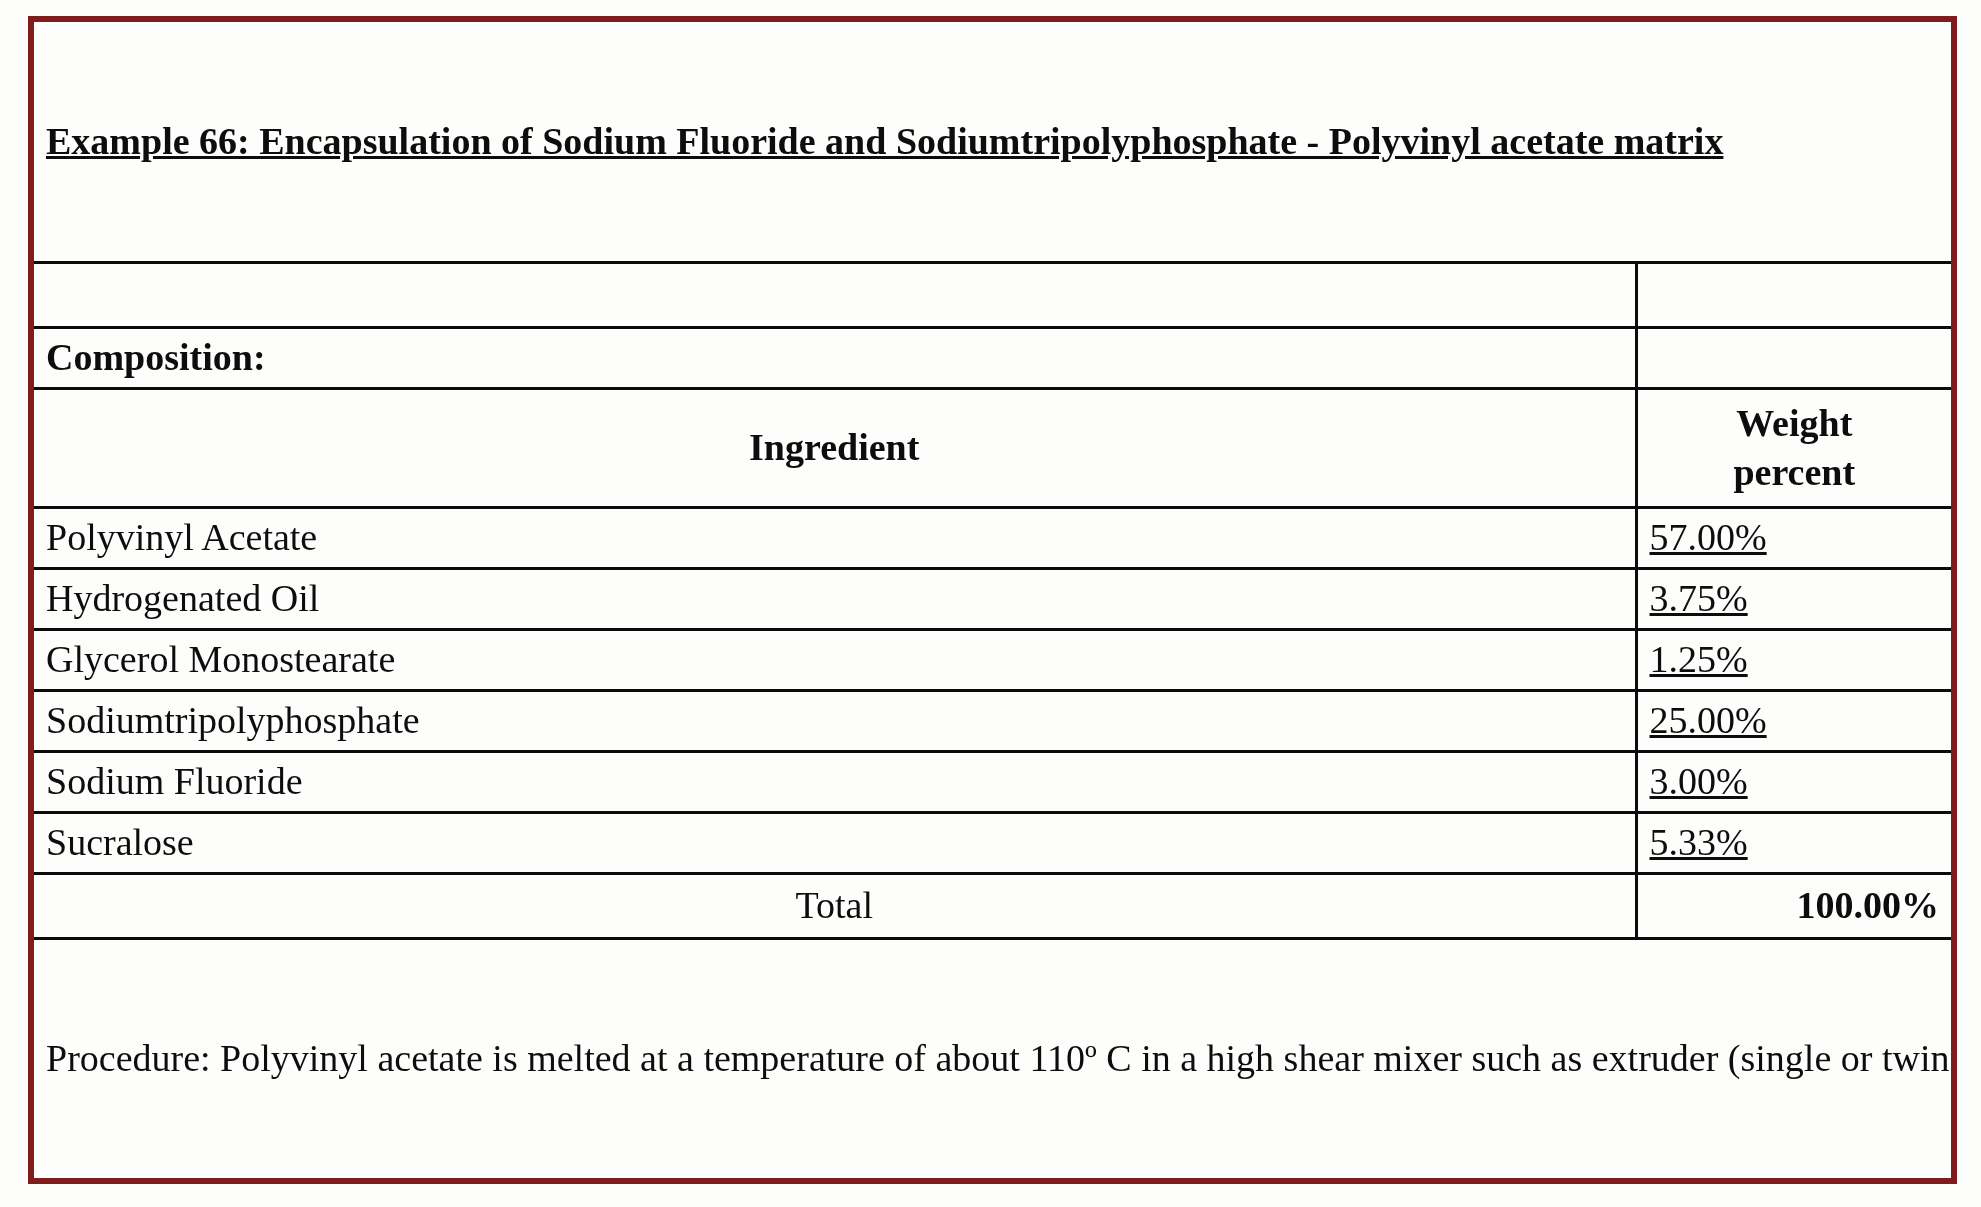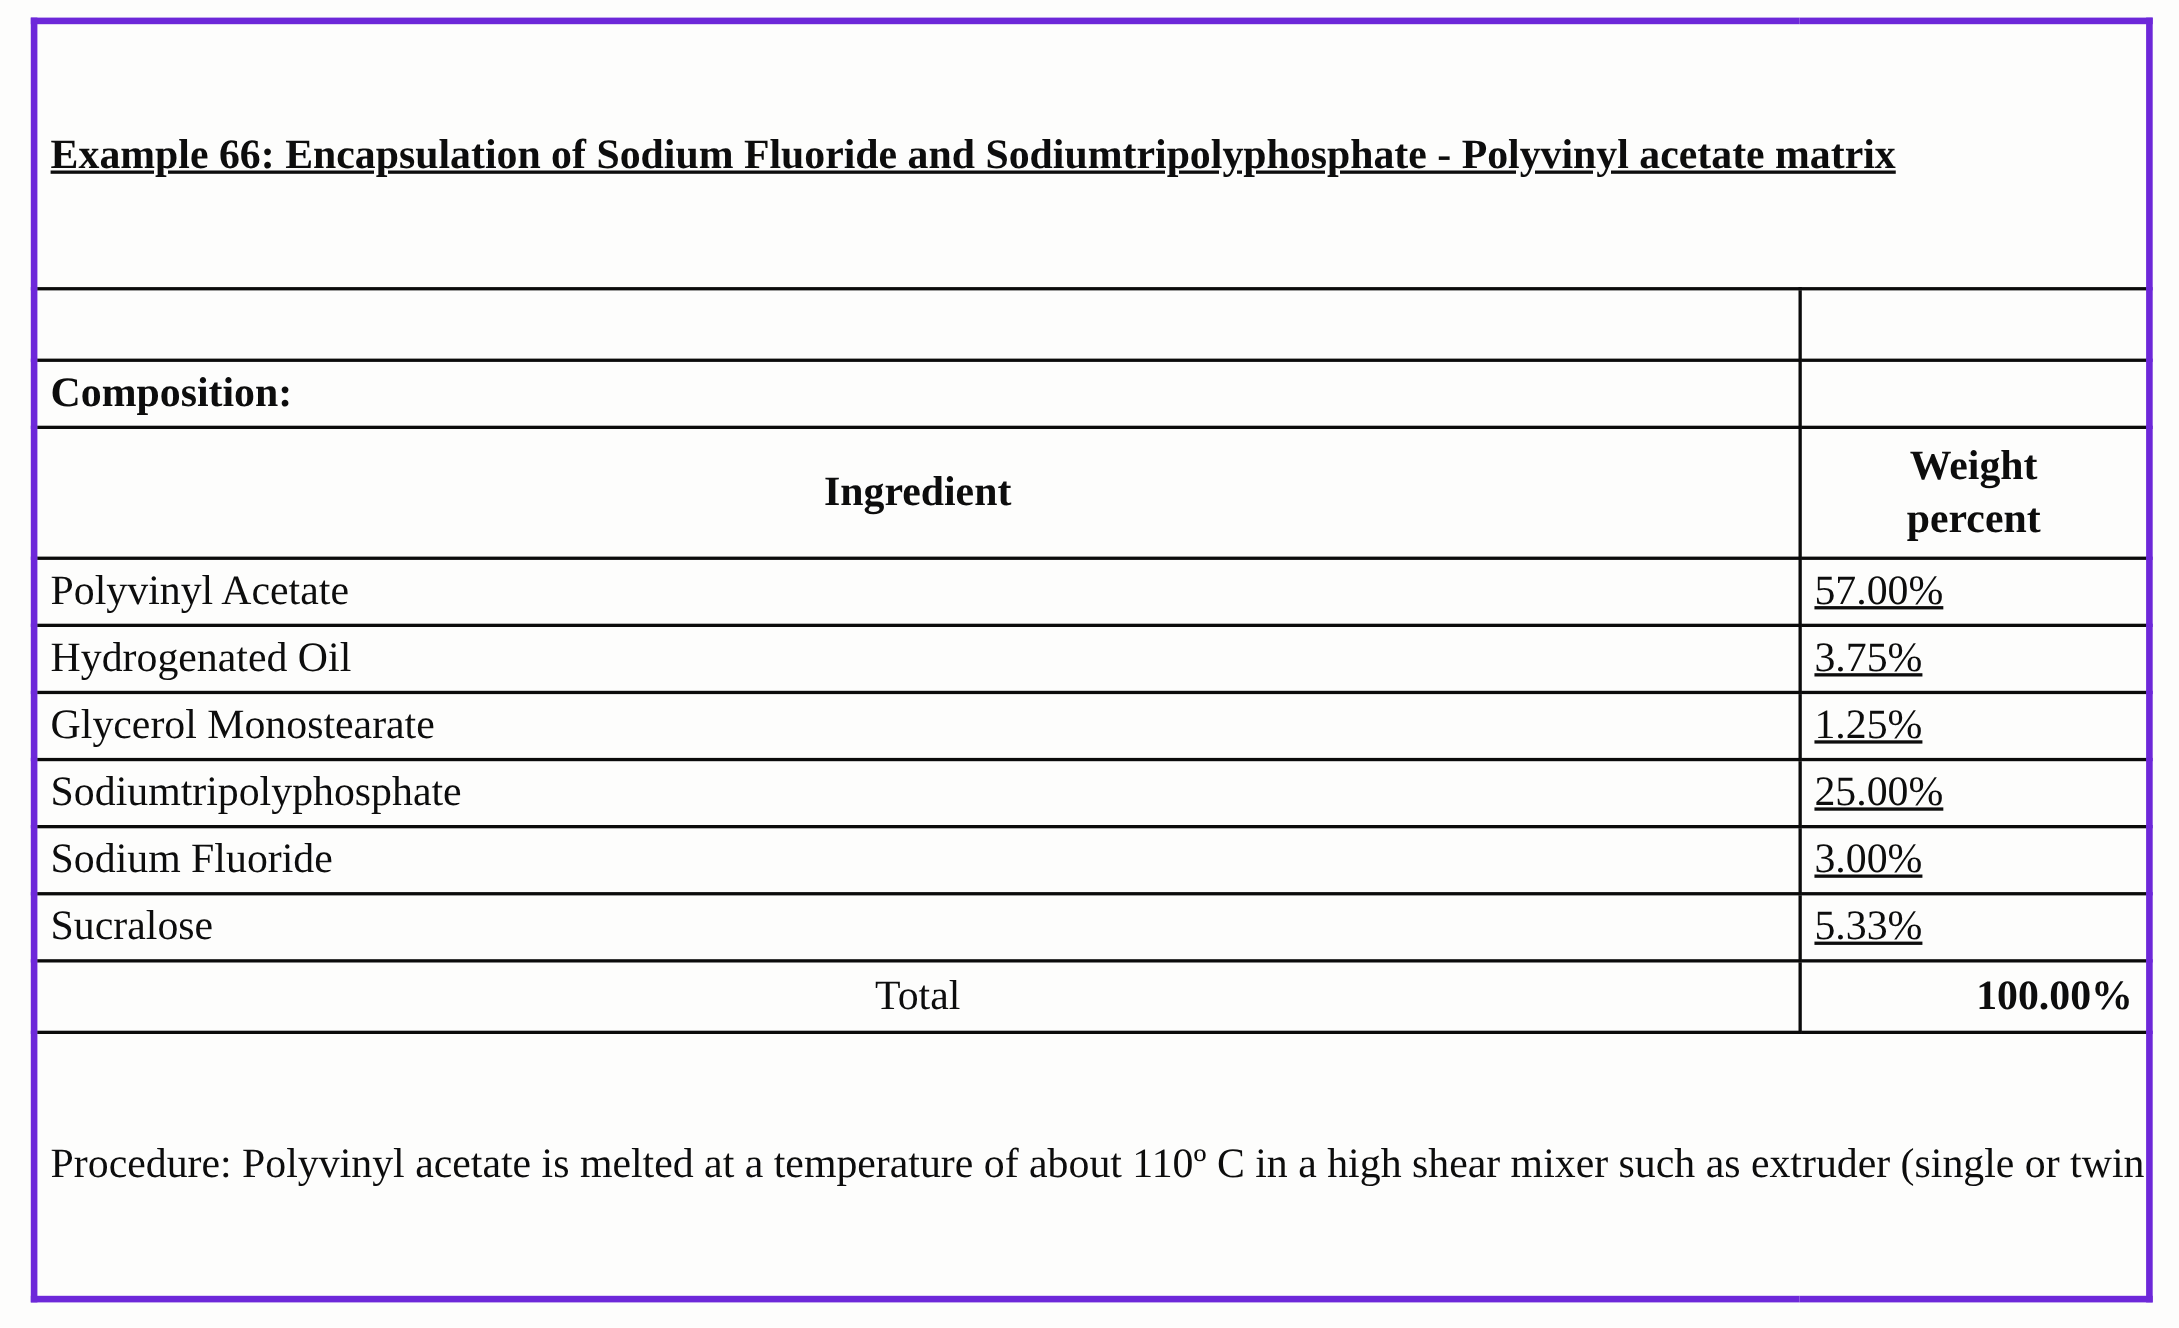--- a/index.html
+++ b/index.html
@@ -15,21 +15,21 @@
     padding: 16px 24px 20px 28px;
     font-family: "Liberation Serif", serif;
     color: #0d0d0d;
     position: relative;
   }
   table.doc-table {
     width: 100%;
     height: 1168px;
     border-collapse: collapse;
     table-layout: fixed;
-    border: 6px solid #6d28d9;
+    border: 6px solid #7f1d1d;
   }
   table.doc-table td {
     border: 3px solid #0b0b0b;
     padding: 3px 12px;
     font-size: 38px;
     line-height: 1.28;
     vertical-align: middle;
     overflow: hidden;
     white-space: nowrap;
   }

